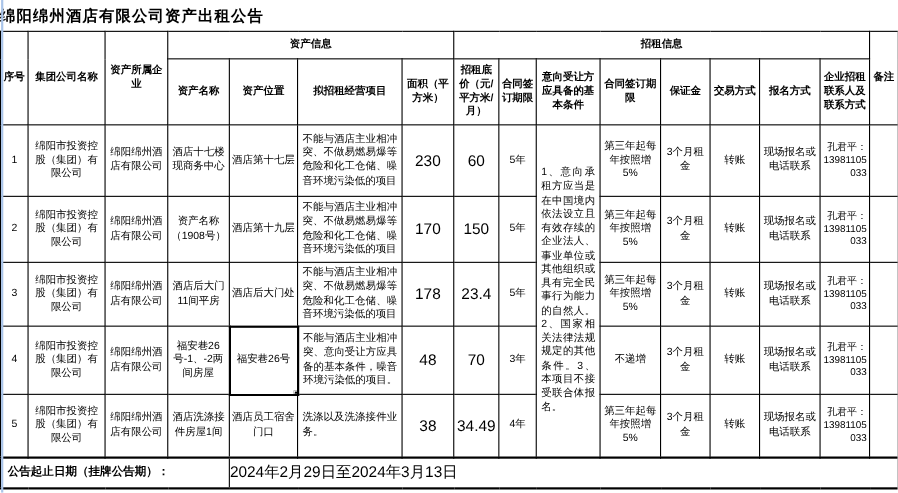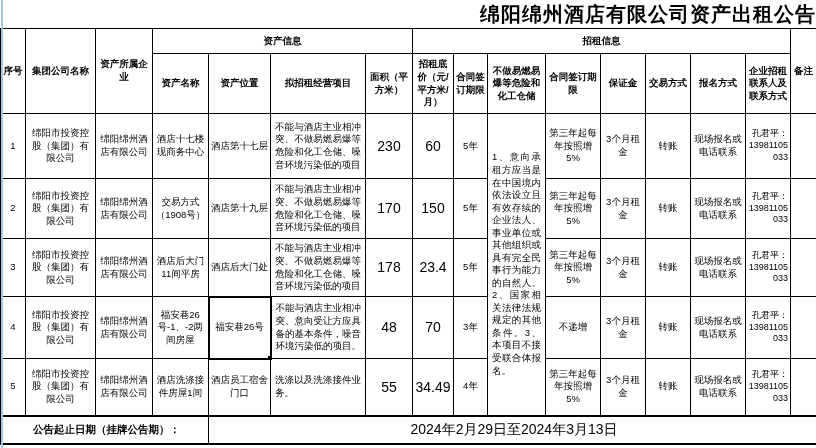--- a/index.html
+++ b/index.html
@@ -5,22 +5,22 @@
   * { box-sizing: border-box; margin: 0; padding: 0; }
   html,body { width: 816px; height: 448px; background: #fff; overflow: hidden; }
   body { font-family: "Liberation Sans", sans-serif; color: #000; position: relative; }
 
   #sheet-left-edge {
     position: absolute; left: 1px; top: 0; bottom: 0; width: 2px;
     background: #a9c4e9; z-index: 5;
   }
 
   #title {
-    height: 28px; line-height: 28px; text-align: right;
-    font-size: 20px; font-weight: bold; letter-spacing: 1px;
+    height: 28px; line-height: 28px; text-align: left;
+    font-size: 14px; font-weight: bold; letter-spacing: 1px;
   }
 
   table {
     border-collapse: collapse; table-layout: fixed;
     width: 816px; margin-left: 0;
   }
   td {
     border: 1px solid #000;
     font-size: 9.5px; line-height: 1.32;
     text-align: center; vertical-align: middle;
@@ -38,26 +38,26 @@
     border: 2.5px solid #000;
     position: relative;
     margin-left: 12px;
   }
   td.selected::after {
     content: ""; position: absolute; right: -4px; bottom: -4px;
     width: 5px; height: 5px; background: #000; border: 1px solid #fff;
     z-index: 4;
   }
 
-  tr.footer-row td { border-top: 2px solid #000; border-bottom: 2px solid #000; text-align: center; }
+  tr.footer-row td { border-top: 2px solid #000; border-bottom: 2px solid #000; }
   td.footer-label {
     font-size: 10.5px; font-weight: bold; text-align: left; padding-left: 6px;
   }
   td.footer-value {
-    font-size: 14px; text-align: left; padding-left: 5px; font-weight: normal;
+    font-size: 14px; text-align: left; padding-left: 0; font-weight: normal;
   }
 </style>
 </head>
 <body>
 
 <div id="sheet-left-edge"></div>
 
 <div id="title">绵阳绵州酒店有限公司资产出租公告</div>
 
 <table>
@@ -88,21 +88,21 @@
       <td colspan="8">招租信息</td>
       <td rowspan="2">备注</td>
     </tr>
     <tr class="hdr" style="height:60px">
       <td>资产名称</td>
       <td>资产位置</td>
       <td>拟招租经营项目</td>
       <td>面积（平方米）</td>
       <td>招租底价（元/平方米/月）</td>
       <td>合同签订期限</td>
-      <td>不做易燃易爆等危险和化工仓储</td>
+      <td>意向受让方应具备的基本条件</td>
       <td>合同签订期限</td>
       <td>保证金</td>
       <td>交易方式</td>
       <td>报名方式</td>
       <td>企业招租联系人及联系方式</td>
     </tr>
 
   </tbody>
   <tbody>
       <tr style="height: 65px;">
@@ -120,21 +120,21 @@
         <td class="cell-deposit">3个月租金</td>
         <td class="cell-transaction">转账</td>
         <td class="cell-registration">现场报名或电话联系</td>
         <td class="cell-contact">孔君平：13981105033</td>
         <td class="cell-remark"></td>
       </tr>
       <tr style="height: 60px;">
         <td class="cell-seq">2</td>
         <td class="cell-group">绵阳市投资控股（集团）有限公司</td>
         <td class="cell-enterprise">绵阳绵州酒店有限公司</td>
-        <td class="cell-asset_name">交易方式（1908号）</td>
+        <td class="cell-asset_name">资产名称（1908号）</td>
         <td class="cell-asset_location">酒店第十九层</td>
         <td class="cell-business">不能与酒店主业相冲突、不做易燃易爆等危险和化工仓储、噪音环境污染低的项目</td>
         <td class="cell-area">170</td>
         <td class="cell-base_price">150</td>
         <td class="cell-contract_term">5年</td>
         <td class="cell-rent_increase">第三年起每年按照增5%</td>
         <td class="cell-deposit">3个月租金</td>
         <td class="cell-transaction">转账</td>
         <td class="cell-registration">现场报名或电话联系</td>
         <td class="cell-contact">孔君平：13981105033</td>
@@ -174,21 +174,21 @@
         <td class="cell-contact">孔君平：13981105033</td>
         <td class="cell-remark"></td>
       </tr>
       <tr style="height: 57px;">
         <td class="cell-seq">5</td>
         <td class="cell-group">绵阳市投资控股（集团）有限公司</td>
         <td class="cell-enterprise">绵阳绵州酒店有限公司</td>
         <td class="cell-asset_name">酒店洗涤接件房屋1间</td>
         <td class="cell-asset_location">酒店员工宿舍门口</td>
         <td class="cell-business">洗涤以及洗涤接件业务。</td>
-        <td class="cell-area">55</td>
+        <td class="cell-area">38</td>
         <td class="cell-base_price">34.49</td>
         <td class="cell-contract_term">4年</td>
         <td class="cell-rent_increase">第三年起每年按照增5%</td>
         <td class="cell-deposit">3个月租金</td>
         <td class="cell-transaction">转账</td>
         <td class="cell-registration">现场报名或电话联系</td>
         <td class="cell-contact">孔君平：13981105033</td>
         <td class="cell-remark"></td>
       </tr>
     </tbody>

